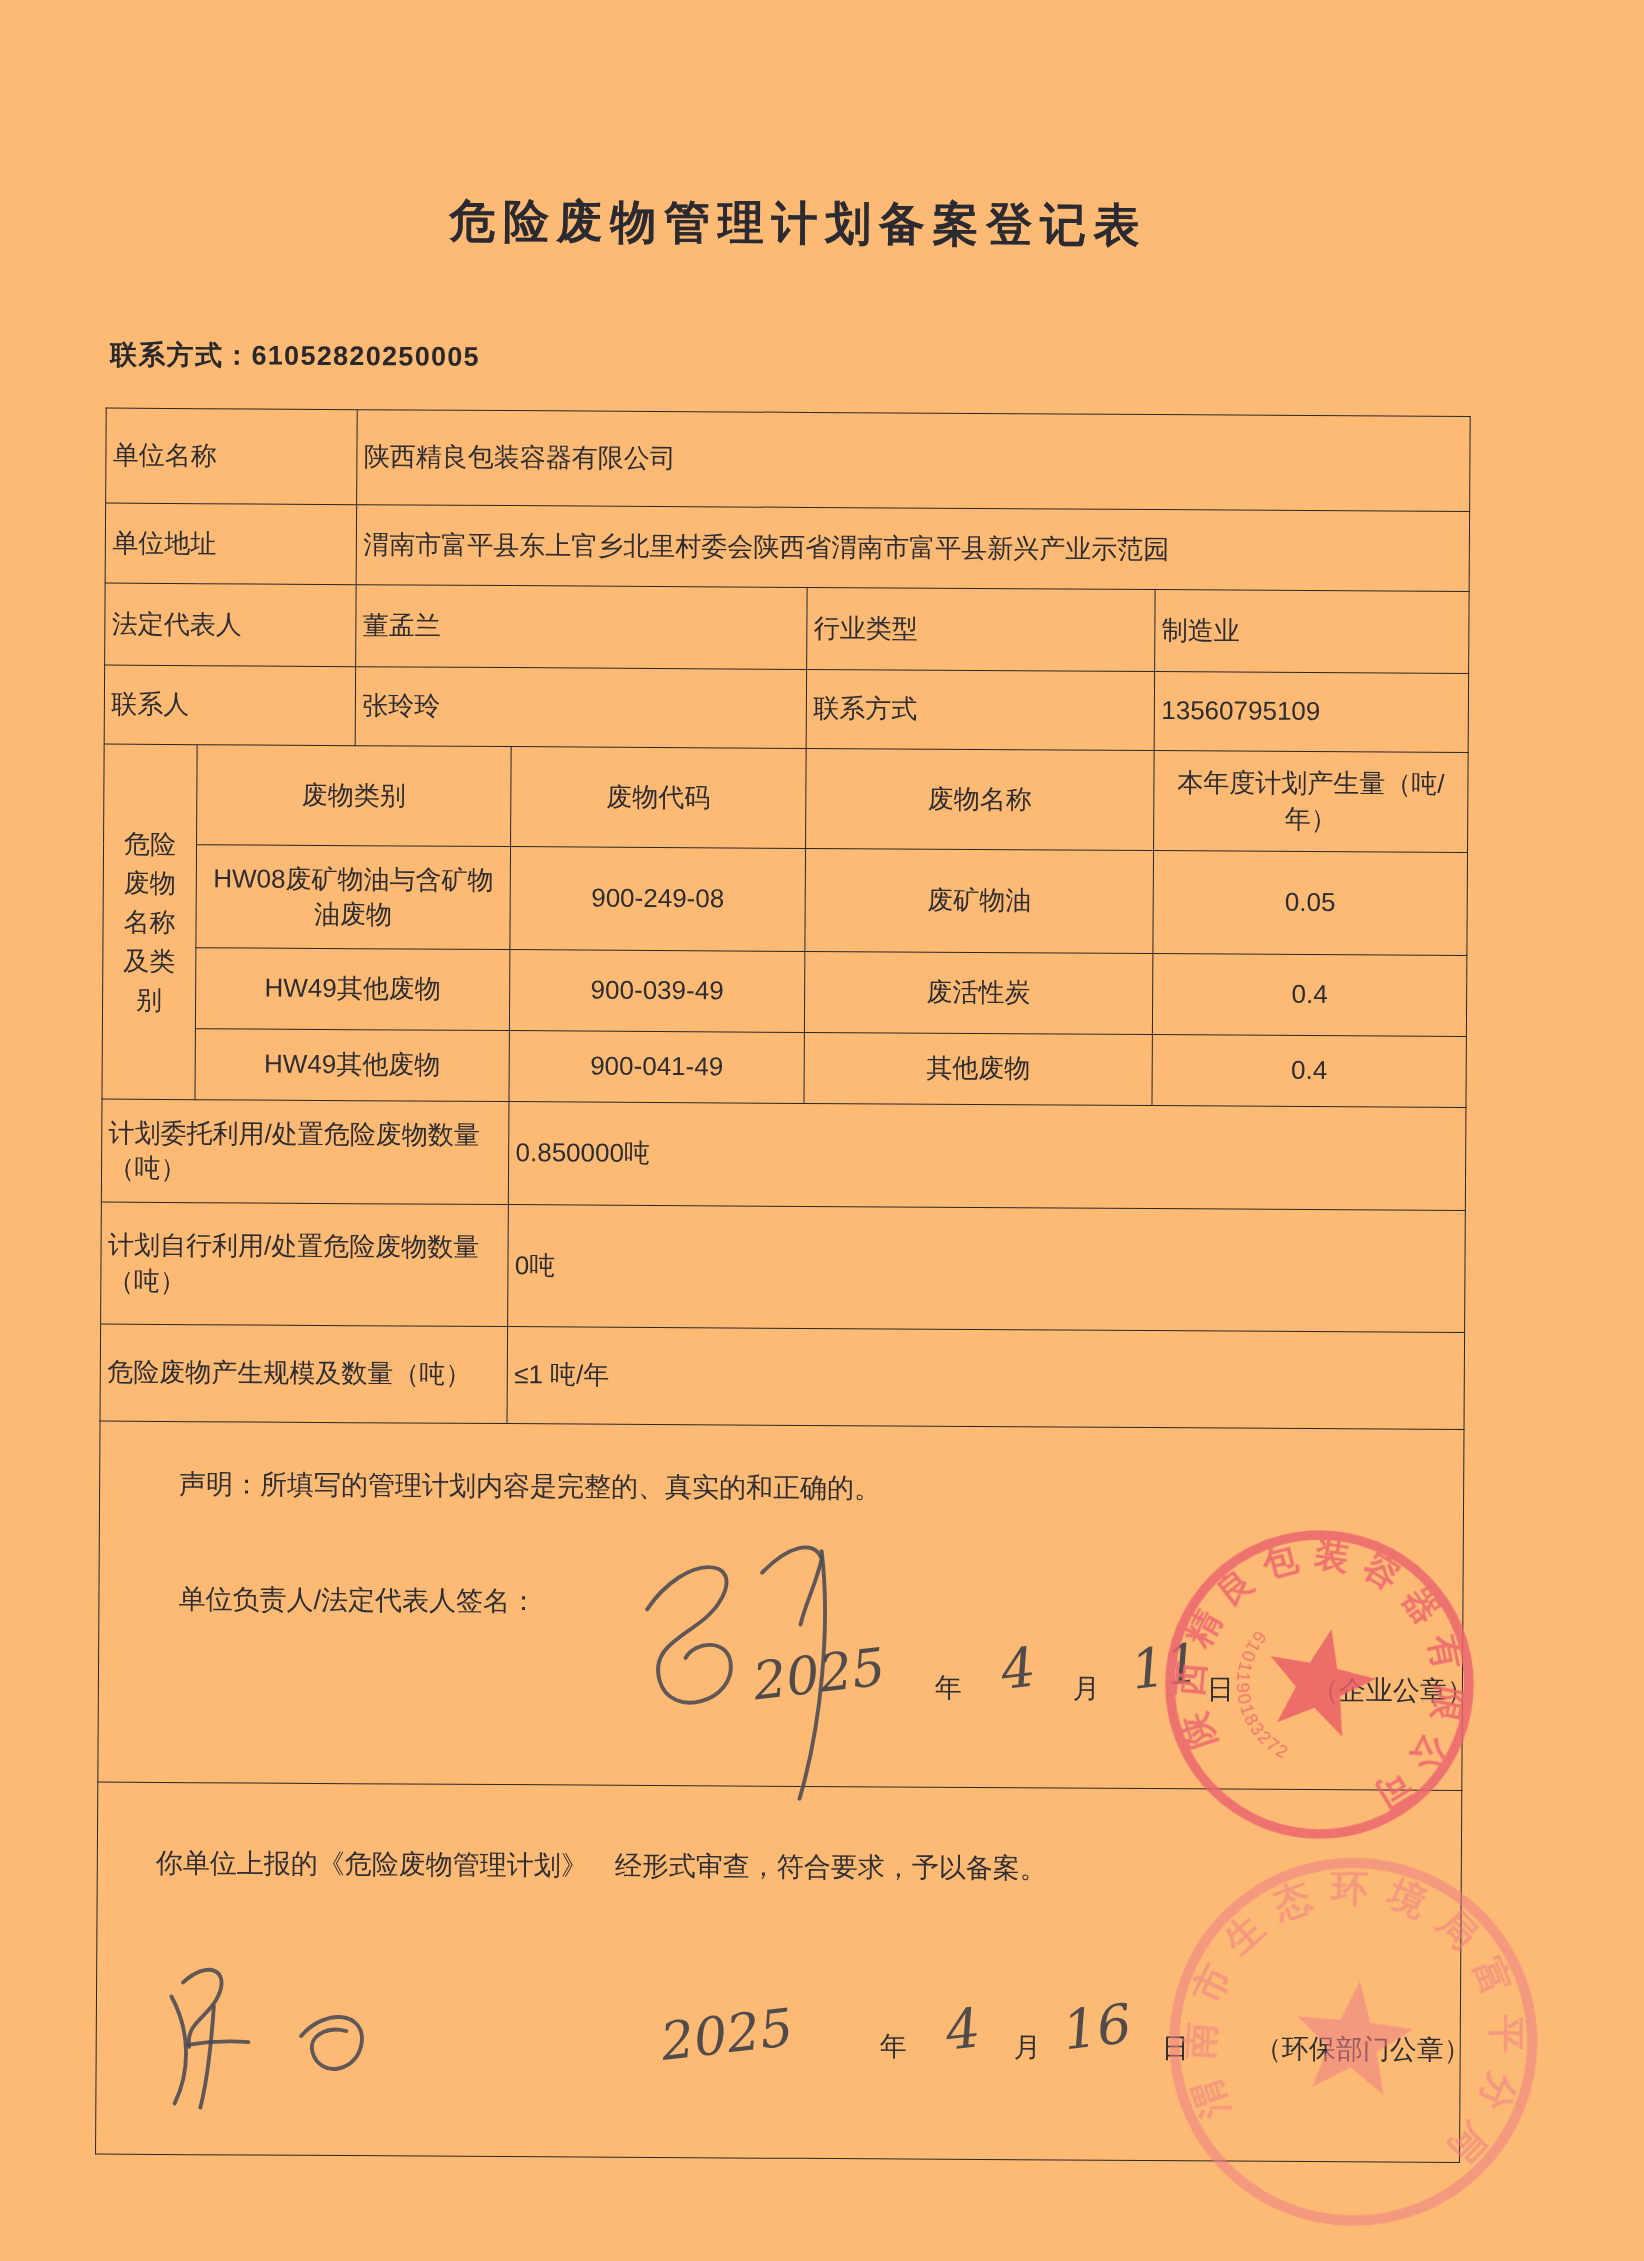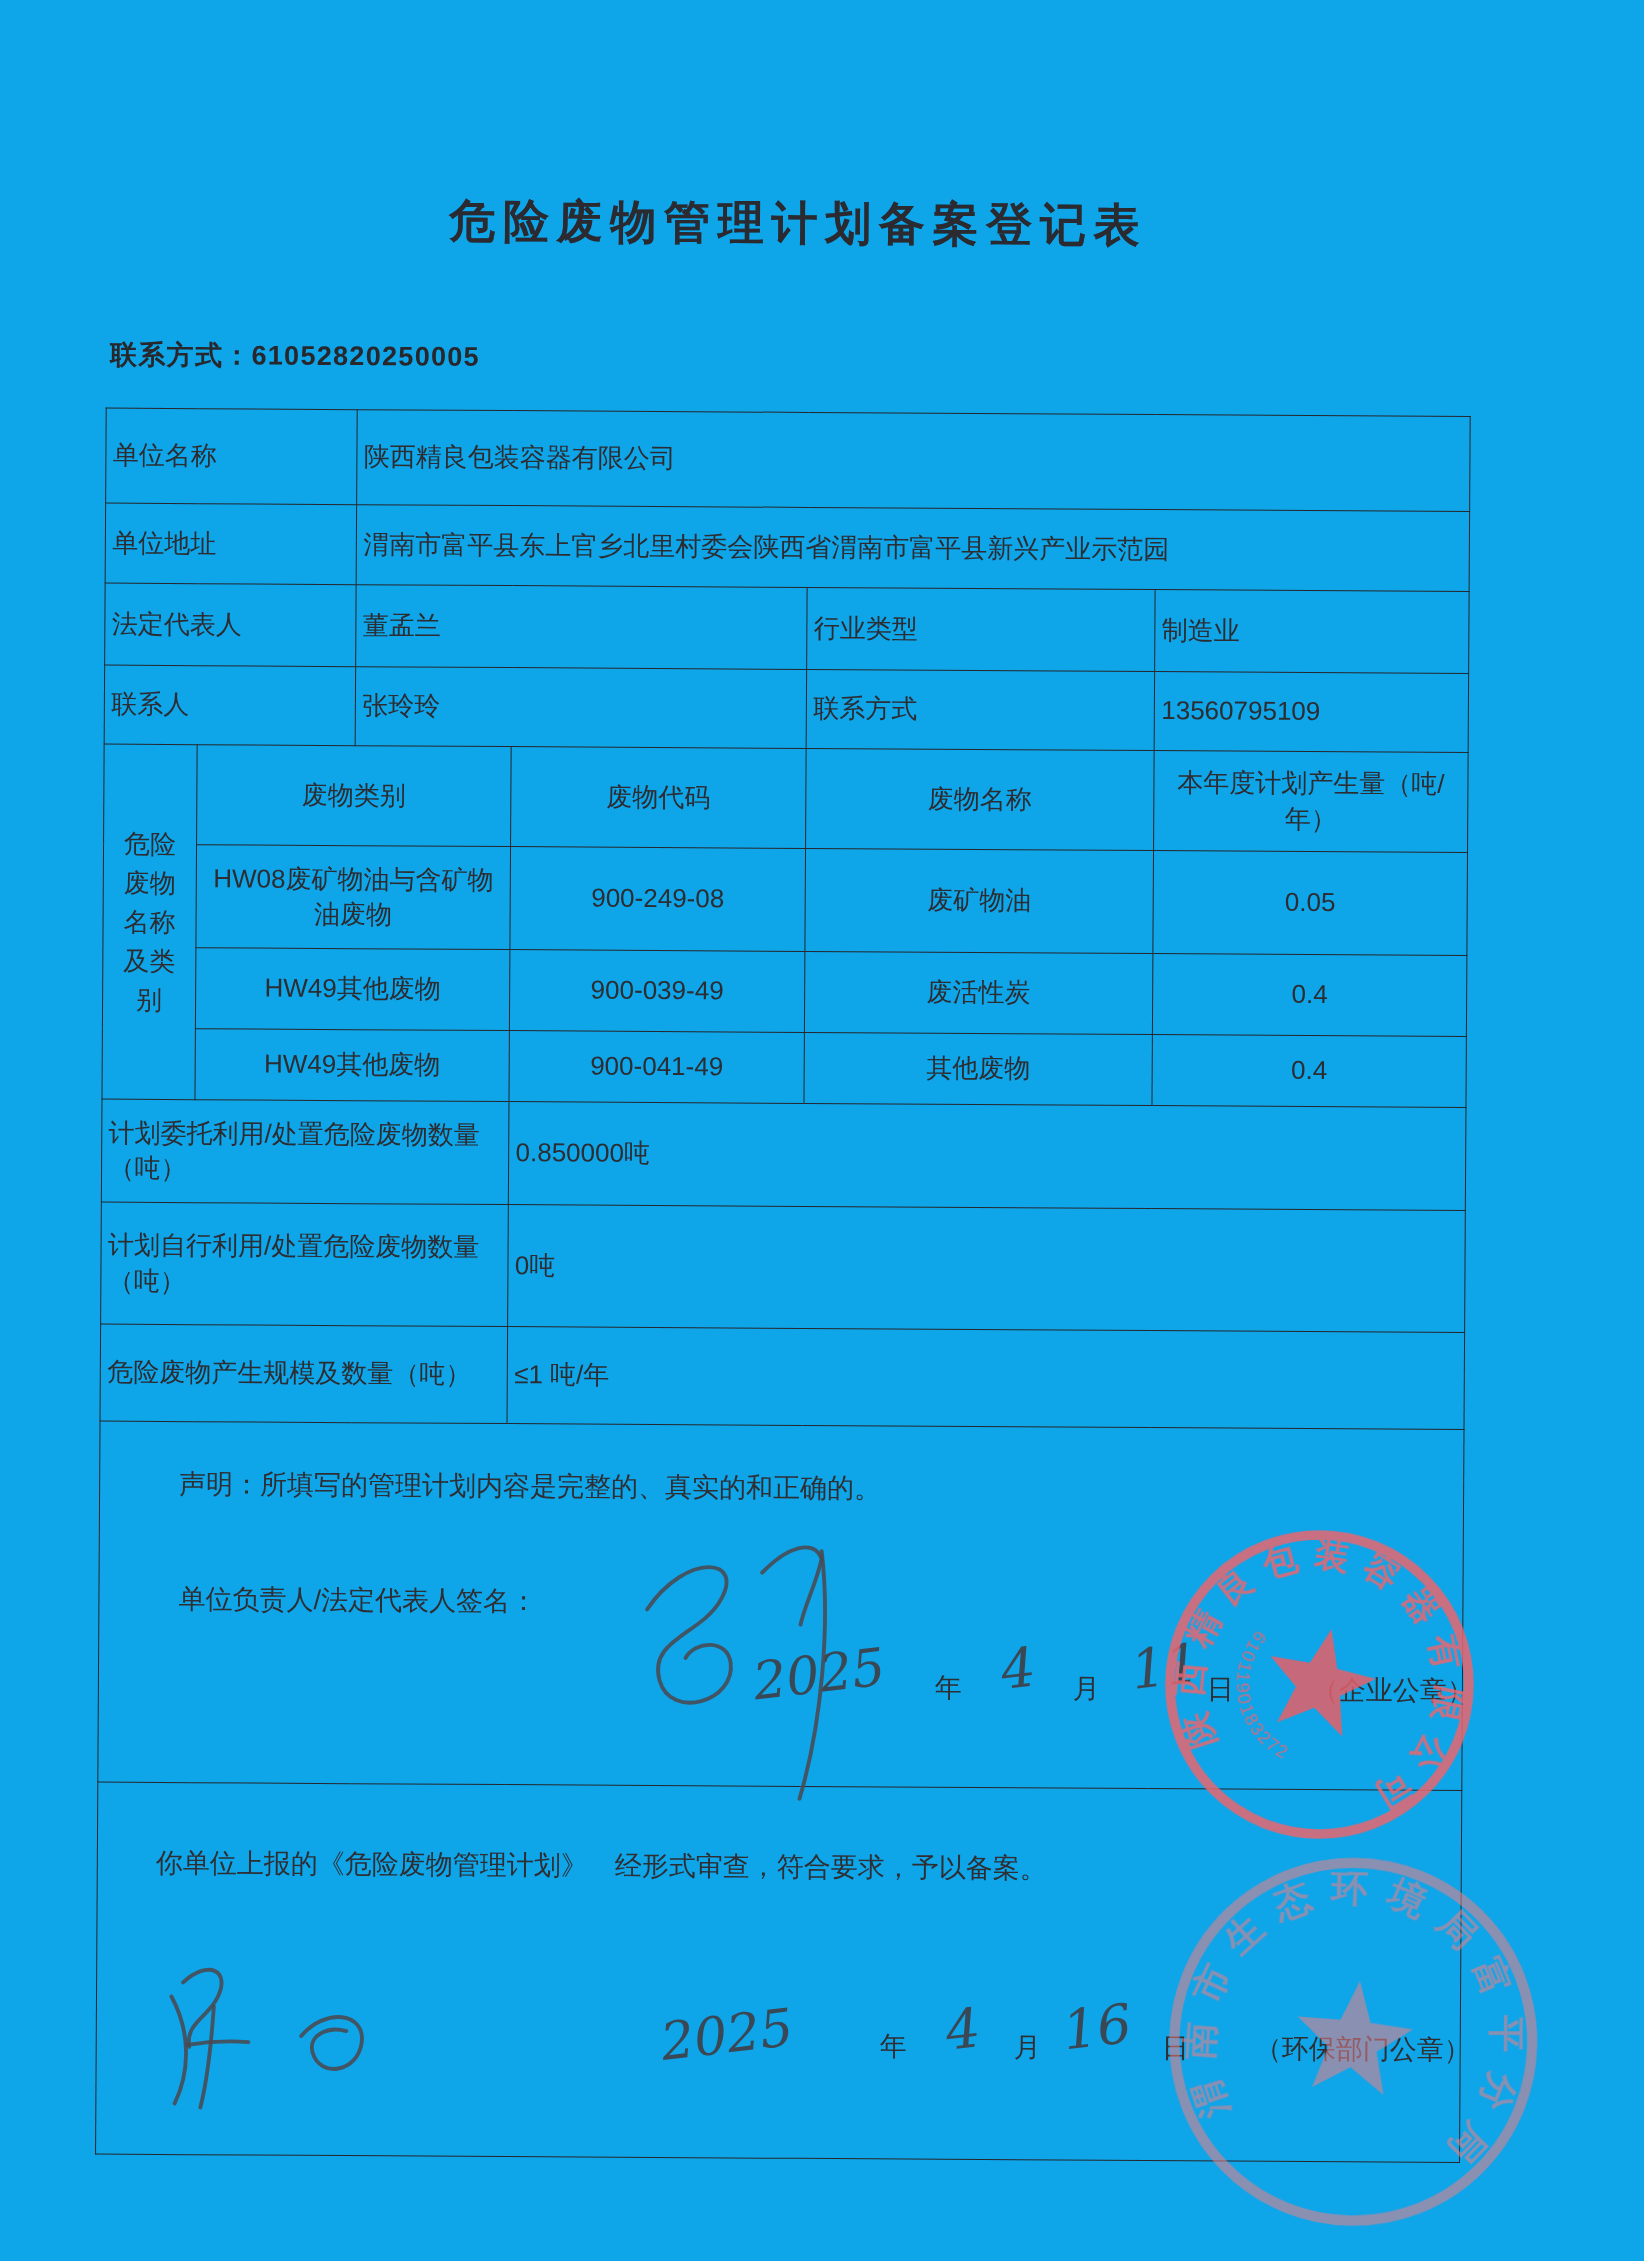--- a/index.html
+++ b/index.html
@@ -1,18 +1,18 @@
 <!DOCTYPE html>
 <html style="font-size:10.3px"><head>
 <meta charset="utf-8">
 <style>
   html,body{margin:0;padding:0;background:#fcfcfa;}
   .page{
     position:relative;width:1644px;height:2261px;overflow:hidden;
-    background:#0ea5e9;color:#2e2e33;
+    background:#fdba74;color:#2e2e33;
     font-family:"Liberation Sans","DejaVu Sans",sans-serif;
   }
   .tilt{position:absolute;left:0;top:0;width:100%;height:100%;transform:rotate(.35deg);transform-origin:50% 45%;}
   .title{
     position:absolute;top:193px;left:0;width:1587px;text-align:center;
     font-size:46px;font-weight:bold;letter-spacing:7.7px;color:#2a2a30;
     text-shadow:0 0 0.6px rgba(40,40,45,.4);
   }
   .filing{position:absolute;left:106px;top:341px;font-size:27px;font-weight:bold;letter-spacing:1.3px;color:#27272c;}
   table.doc{

